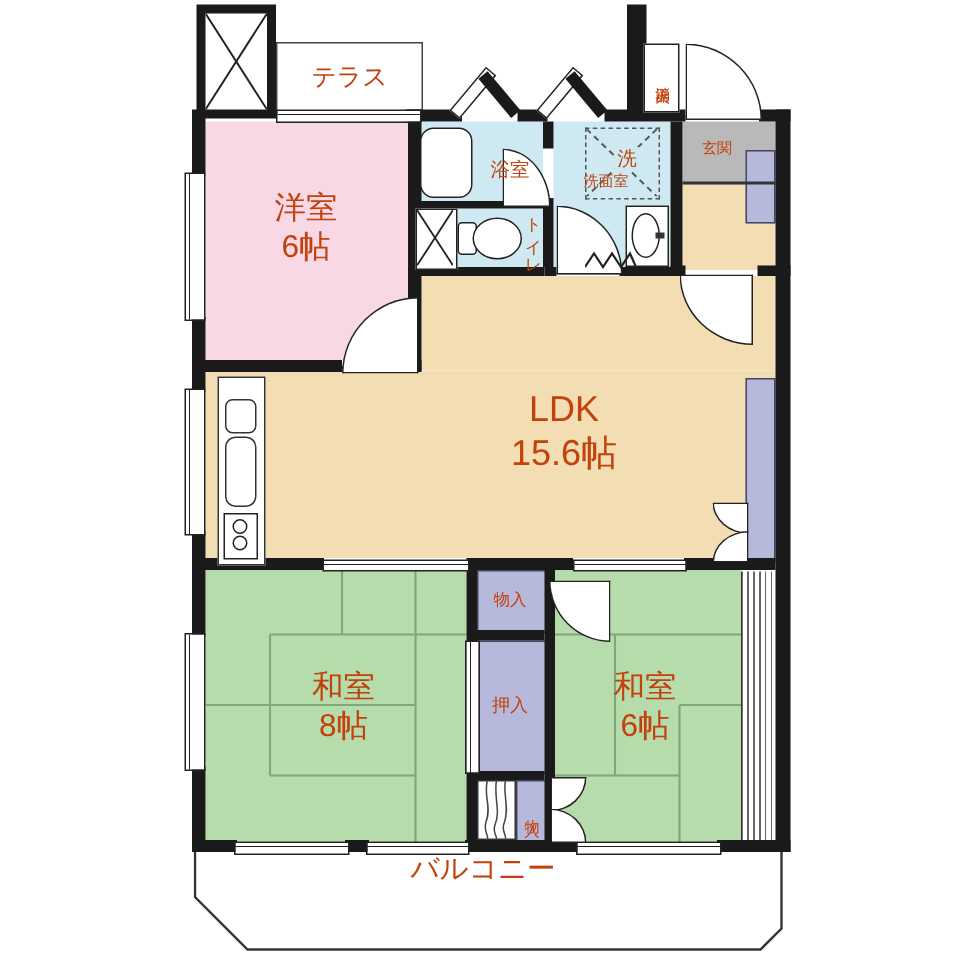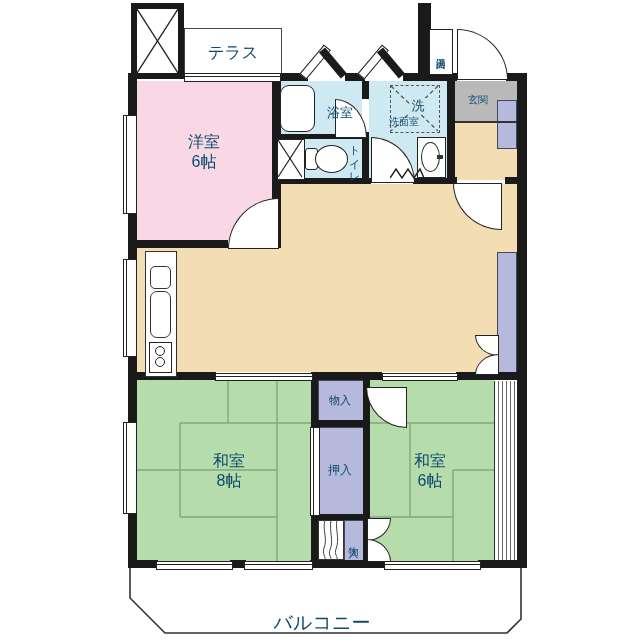--- a/index.html
+++ b/index.html
@@ -1,28 +1,28 @@
 <!DOCTYPE html>
 <html><head>
 <meta charset="utf-8">
 <style>
   html,body{margin:0;padding:0;background:#fff;}
   #stage{position:relative;width:640px;height:640px;background:#ffffff;overflow:hidden;
-         font-family:"Liberation Sans","DejaVu Sans",sans-serif;color:#0c4a6e;}
+         font-family:"Liberation Sans","DejaVu Sans",sans-serif;color:#c2410c;}
   .room{position:absolute;z-index:1;}
   .wall{position:absolute;background:#1a1a1a;z-index:3;}
   .thinline{position:absolute;background:#333;z-index:4;}
   .winH{position:absolute;z-index:4;background:linear-gradient(to bottom,#fff 0 2px,#222 2px 3px,#fff 3px 100%);border:1px solid #222;}
   .winV{position:absolute;z-index:4;background:linear-gradient(to right,#fff 0 2px,#222 2px 3px,#fff 3px 100%);border:1px solid #222;}
   .door{position:absolute;background:#fff;border:1.4px solid #222;z-index:5;}
   .fix{position:absolute;background:#fff;border:1.4px solid #222;z-index:5;}
   .label{position:absolute;z-index:6;transform:translate(-50%,-50%);white-space:nowrap;text-align:center;line-height:1.22;}
   .vert{writing-mode:vertical-rl;text-orientation:upright;letter-spacing:1px;}
   .f9{font-size:10px;} .f11{font-size:11px;} .f12{font-size:12px;} .f13{font-size:13px;}
-  .f14{font-size:10px;} .f16{font-size:16.5px;} .f18{font-size:19px;} .f21{font-size:16px;} .f24{font-size:24px;}
+  .f14{font-size:10px;} .f16{font-size:16.5px;} .f18{font-size:19px;} .f21{font-size:21px;} .f24{font-size:24px;}
   .diagWin{position:absolute;width:36px;height:7px;background:#fff;border:1px solid #222;transform-origin:0 50%;z-index:4;}
   .diagWall{position:absolute;width:34px;height:8px;background:#1a1a1a;transform-origin:0 50%;z-index:4;}
   .stripes{position:absolute;z-index:2;background:repeating-linear-gradient(to right,#fff 0 3px,#666 3px 4px);border-left:1px solid #333;}
   .purple{position:absolute;z-index:2;border:1px solid #44455e;}
   svg{position:absolute;z-index:2;}
 </style>
 </head>
 <body>
 
 <div id="stage">
@@ -191,26 +191,30 @@
   <div class="label f16" style="left:233px;top:52px;">テラス</div>
   <div class="label f21" style="left:204px;top:152px;">
     <div>洋室</div>
     <div>6帖</div>
   </div>
   <div class="label f13" style="left:340px;top:113px;">浴室</div>
   <div class="label f14" style="left:404px;top:122px;font-family:Liberation Serif, serif;">洗面室</div>
   <div class="label f13" style="left:418px;top:106px;background:#cfe9f2;padding:0 2px;z-index:6;">洗</div>
   <div class="label vert f11" style="left:354px;top:158px;">トイレ</div>
   <div class="label f14" style="left:478px;top:100px;">玄関</div>
+  <div class="label f24" style="left:376px;top:288px;">
+    <div>LDK</div>
+    <div>15.6帖</div>
+  </div>
   <div class="label f21" style="left:229px;top:471px;">
     <div>和室</div>
     <div>8帖</div>
   </div>
   <div class="label f21" style="left:430px;top:471px;">
     <div>和室</div>
     <div>6帖</div>
   </div>
   <div class="label f11" style="left:340px;top:401px;">物入</div>
   <div class="label f12" style="left:340px;top:470px;">押入</div>
   <div class="label vert f9" style="left:353px;top:540px;">物入</div>
-  <div class="label f18" style="left:322px;top:580px;margin-top:43px;">バルコニー</div>
+  <div class="label f18" style="left:322px;top:580px;">バルコニー</div>
 
 </div>
 
 </body></html>

